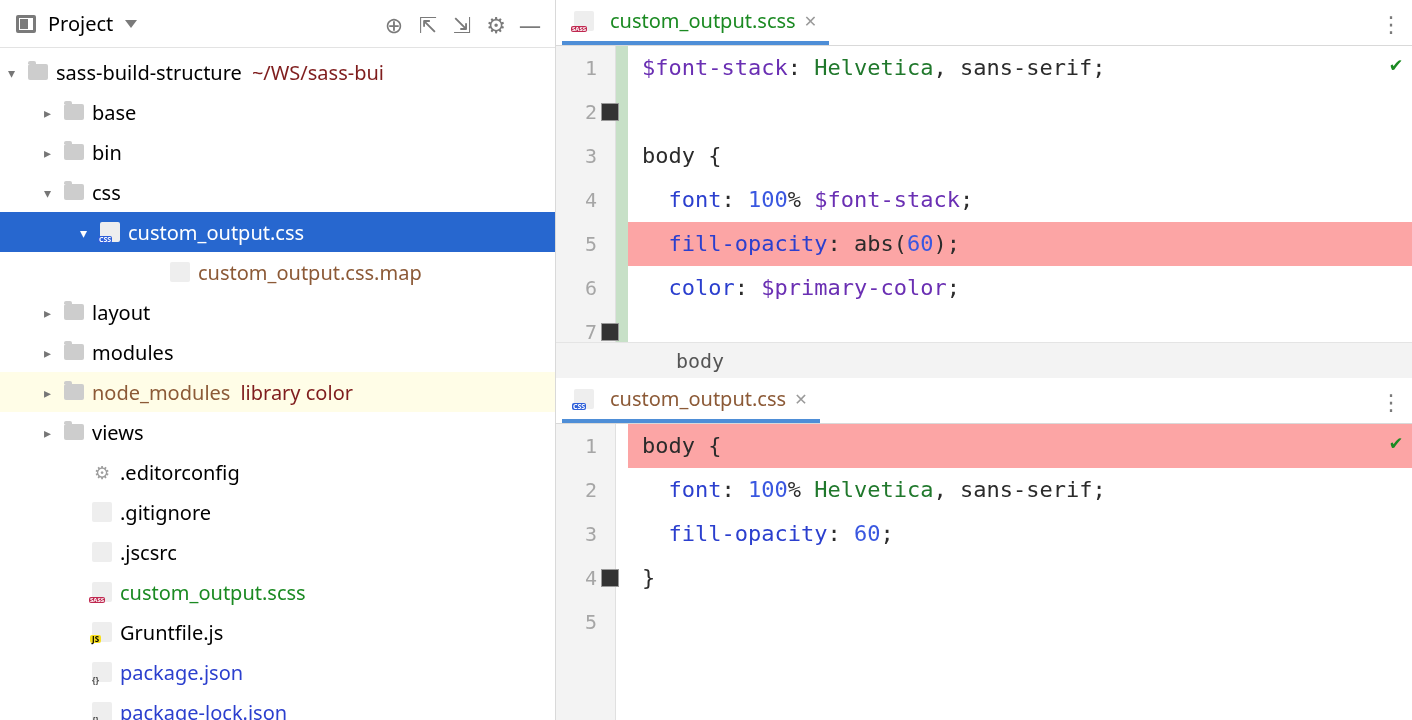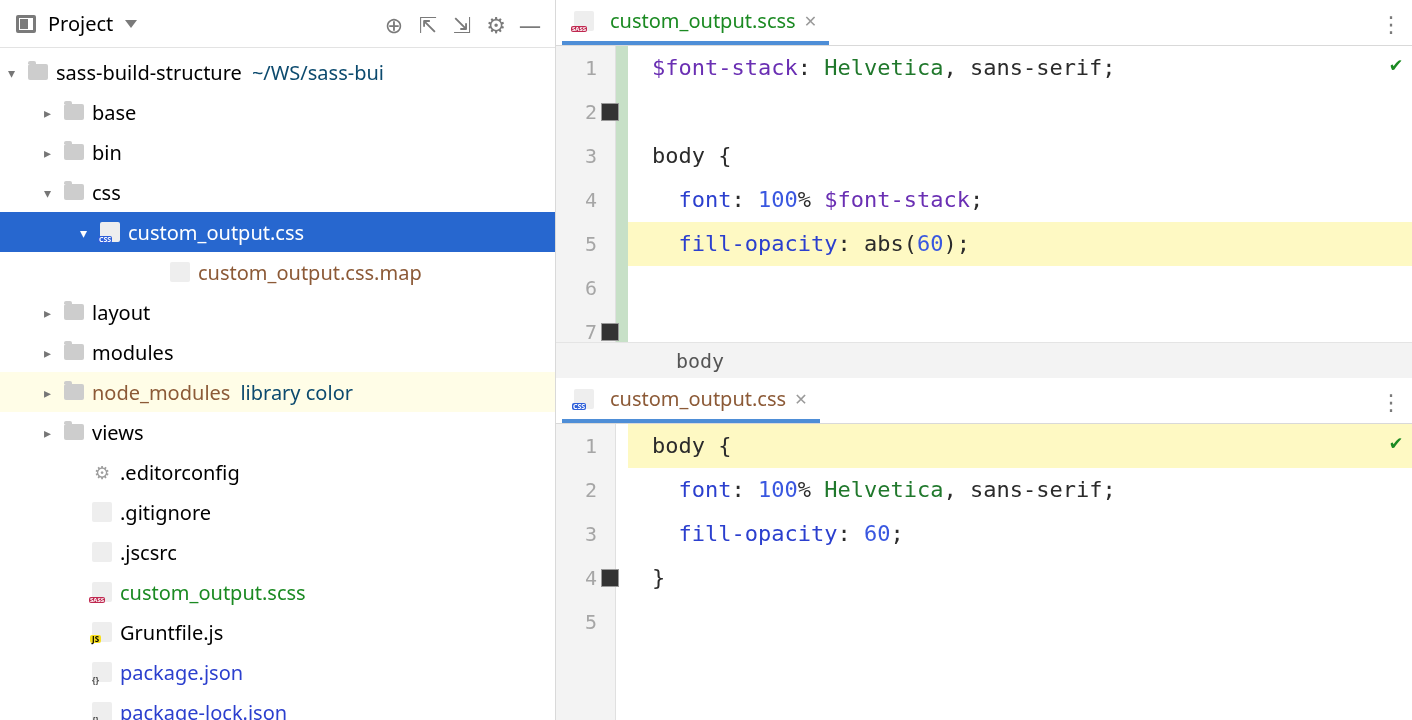--- a/index.html
+++ b/index.html
@@ -29,38 +29,38 @@
 .fi-js { background:#eee; border-radius:2px; }
 .fi-js::after { content:"JS"; font-size:8px; font-weight:bold; color:#000; background:#f7df1e; padding:0 2px; position:absolute; bottom:-1px; left:-2px; border-radius:2px; }
 .fi-json { background:#eee; border-radius:2px; }
 .fi-json::after { content:"{}"; font-size:9px; font-weight:bold; color:#555; position:absolute; bottom:-2px; left:0; }
 .sel { background:#2767cf; color:#fff; }
 .sel .arw { color:#fff; }
 .lib { background:#fffde7; }
 .txt-brown { color:#8c5a37; }
 .txt-green { color:#1b8a22; }
 .txt-blue { color:#2b3fce; }
-.txt-gray { color:#0c4a6e; }
+.txt-gray { color:#7f1d1d; }
 .bold { font-weight:400; }
 .editors { flex:1; display:flex; flex-direction:column; }
 .tabs { height:46px; display:flex; align-items:stretch; border-bottom:1px solid #d9d9d9; padding-left:6px; }
 .tab { display:flex; align-items:center; gap:8px; padding:0 12px; border-bottom:4px solid transparent; font-size:20px; cursor:pointer; }
 .tab.active { border-bottom-color:#4e8ed7; }
 .tab .close { color:#9a9a9a; font-size:16px; }
 .tab .name.g { color:#1b8a22; }
 .tab .name.b { color:#8c5a37; }
 .more { margin-left:auto; width:42px; display:flex; align-items:center; justify-content:center; color:#7a7a7a; font-size:22px; cursor:pointer; }
 .ed { flex:1; display:flex; position:relative; font-family:ui-monospace,Menlo,Consolas,monospace; font-size:22px; overflow:hidden; }
 .gut { width:60px; background:#f3f3f3; text-align:right; color:#a6a6a6; border-right:1px solid #e0e0e0; font-size:20px; }
 .gut .ln { height:44px; line-height:44px; padding-right:18px; position:relative; }
 .swatch { position:absolute; right:-4px; top:50%; transform:translateY(-50%); width:18px; height:18px; background:#333; border:1px solid #999; }
 .vbar { width:12px; background:#c7e0c7; }
 .code { flex:1; position:relative; }
-.cl { height:44px; line-height:44px; padding-left:24px; white-space:pre; font-weight:500; }
-.hl { background:#fef9c3; }
+.cl { height:44px; line-height:44px; padding-left:14px; white-space:pre; font-weight:500; }
+.hl { background:#fca5a5; }
 .c-var { color:#6a2fb3; }
 .c-prop { color:#2b3fce; }
 .c-num { color:#3957e0; }
 .c-txt { color:#2b2b2b; }
 .c-str { color:#20782c; }
 .chk { position:absolute; top:6px; right:10px; color:#1b8a22; font-size:20px; }
 .bc { height:36px; background:#f3f3f3; border-top:1px solid #e4e4e4; display:flex; align-items:center; padding-left:120px; font-family:ui-monospace,monospace; font-size:20px; color:#555; }
 .ed.h392 { height:392px; }
 .ed.h226 { height:226px; }
 </style>
@@ -209,20 +209,21 @@
         <div class="ln">7<span class="swatch"></span></div>
       </div>
     <div class="vbar"></div>
     <div class="code" id="code-top">
       <span class="chk">✔</span>
     <div class="cl"><span class="c-var">$font-stack</span><span class="c-txt">: </span><span class="c-str">Helvetica</span><span class="c-txt">, sans-serif;</span></div>
         <div class="cl"></div>
         <div class="cl"><span class="c-txt">body {</span></div>
         <div class="cl"><span class="c-txt">  </span><span class="c-prop">font</span><span class="c-txt">: </span><span class="c-num">100</span><span class="c-txt">% </span><span class="c-var">$font-stack</span><span class="c-txt">;</span></div>
         <div class="cl hl"><span class="c-txt">  </span><span class="c-prop">fill-opacity</span><span class="c-txt">: abs(</span><span class="c-num">60</span><span class="c-txt">);</span></div>
+        <div class="cl"><span class="c-txt">  </span><span class="c-prop">color</span><span class="c-txt">: </span><span class="c-var">$primary-color</span><span class="c-txt">;</span></div>
       </div>
   </div>
   <div class="bc">
       <span>body</span>
     </div>
 
   <div class="tabs">
     <div class="tab active">
       <span class="fic fi-css"></span>
       <span class="name b">custom_output.css</span>

